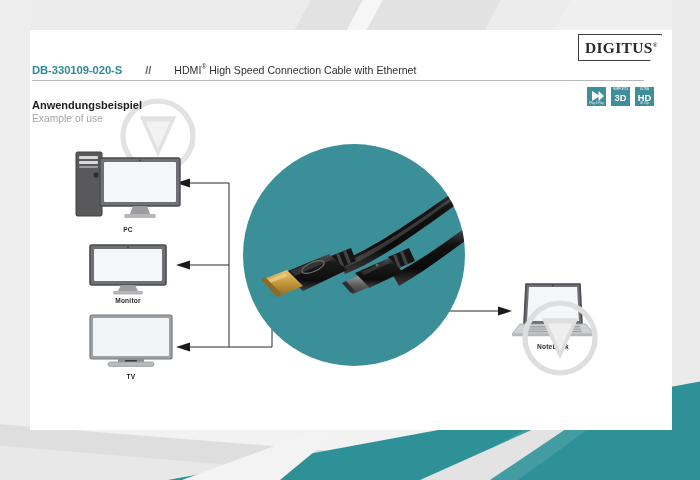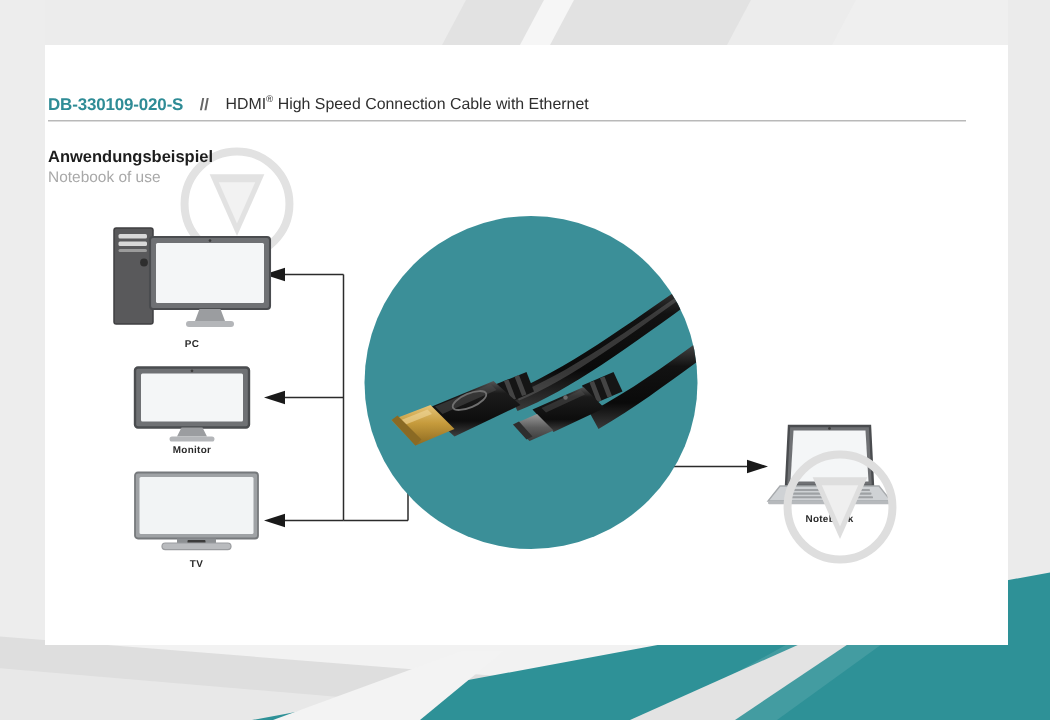--- a/index.html
+++ b/index.html
@@ -115,21 +115,21 @@
     white-space: nowrap;
   }
   #logoText sup { font-size: 7px; vertical-align: super; }
 
   #titleRow {
     position: absolute;
     left: 32px; top: 63px;
     width: 612px;
     display: flex;
     align-items: baseline;
-    gap: 4px;
+    gap: 16px;
     white-space: nowrap;
   }
   #skuText {
     font-size: 11.3px;
     font-weight: 700;
     color: #2f8c96;
     letter-spacing: -0.1px;
   }
   #sepText {
     font-size: 11px;
@@ -275,31 +275,52 @@
   <div class="bg-facet" id="bgBottomGrayD"></div>
 
   <div id="sheet"></div>
 
   <svg class="watermark" id="wmLeft" viewBox="0 0 100 100">
     <circle cx="50" cy="50" r="46" fill="none" stroke="#e2e2e2" stroke-width="7"></circle>
     <path d="M26 24 L74 24 L50 78 Z" fill="#e2e2e2"></path>
     <path d="M34 31 L66 31 L50 67 Z" fill="#ffffff" opacity="0.55"></path>
   </svg>
 
+  <div id="logoBox">
+    <span id="logoText">DIGITUS<sup>®</sup></span>
+  </div>
 
   <div id="titleRow">
     <span id="skuText">DB-330109-020-S</span>
     <span id="sepText">//</span>
     <span id="nameText">HDMI<sup>®</sup> High Speed Connection Cable with Ethernet</span>
   </div>
   <div id="titleRule"></div>
 
+  <div id="badges">
+    <div class="badge">
+      <svg class="b-arrow" viewBox="0 0 30 24">
+        <path d="M4 2 L20 12 L4 22 Z" fill="#ffffff"></path>
+        <path d="M17 2 L28 12 L17 22 Z" fill="#ffffff"></path>
+      </svg>
+      <div class="b-bot">Plug &amp; Play</div>
+    </div>
+    <div class="badge">
+      <div class="b-top">SUPPORTS</div>
+      <div class="b-mid">3D</div>
+    </div>
+    <div class="badge">
+      <div class="b-top">ULTRA</div>
+      <div class="b-mid">HD</div>
+      <div class="b-bot">4K 2Kp</div>
+    </div>
+  </div>
 
   <div id="headingDe">Anwendungsbeispiel</div>
-  <div id="headingEn">Notebook of use</div>
+  <div id="headingEn">Example of use</div>
 
   <svg id="connectors" viewBox="0 0 700 480">
 
     <line x1="229" y1="183" x2="229" y2="347" stroke="#2b2b2b" stroke-width="1"></line>
 
     <line x1="229" y1="183" x2="190" y2="183" stroke="#2b2b2b" stroke-width="1"></line>
     <polygon points="190,178.5 176,183 190,187.5" fill="#1a1a1a"></polygon>
 
     <line x1="229" y1="265" x2="190" y2="265" stroke="#2b2b2b" stroke-width="1"></line>
     <polygon points="190,260.5 176,265 190,269.5" fill="#1a1a1a"></polygon>

